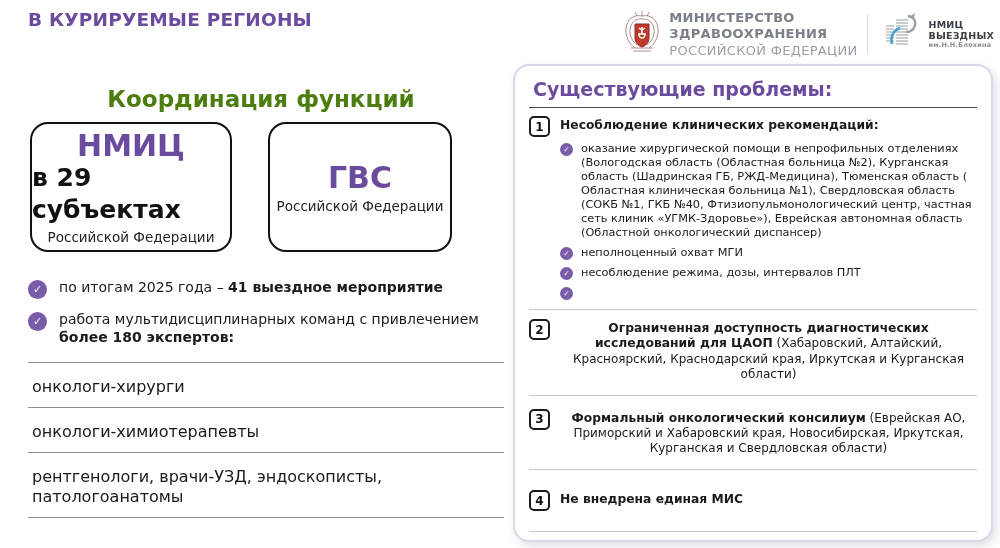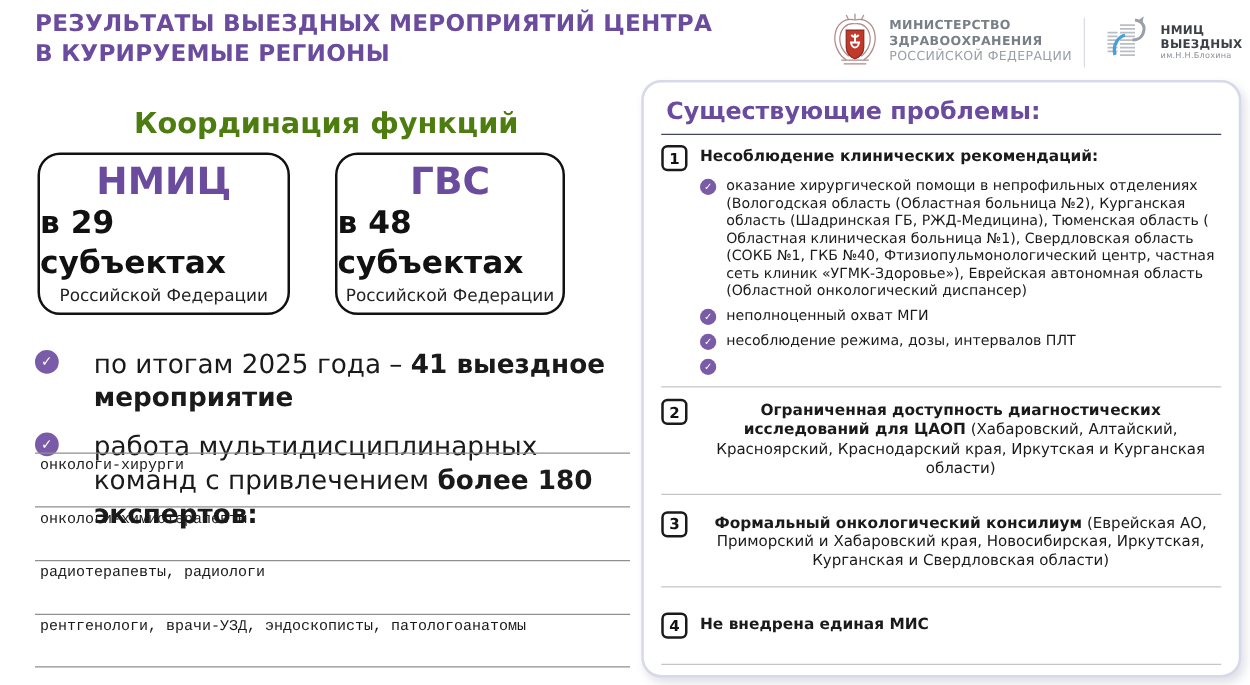--- a/index.html
+++ b/index.html
@@ -6,46 +6,46 @@
   html,body { background:#ffffff; }
   body { font-family:"DejaVu Sans","Liberation Sans",sans-serif; color:#1a1a1a; }
   .slide { position:relative; width:1000px; height:548px; background:#fff; overflow:hidden; }
 
   
   .title { position:absolute; left:28px; top:8px; width:660px;
            font-size:18.5px; font-weight:bold; color:#6B4B9E; line-height:1.32; letter-spacing:.2px; }
   .logos { position:absolute; right:6px; top:10px; display:flex; align-items:center; gap:10px; }
   .logo-block { display:flex; align-items:center; gap:6px; }
   .logo-divider { width:1px; height:40px; background:#d9dce3; }
-  .ministry-text { font-size:10px; line-height:1.25; color:#7a7f87; font-weight:bold; letter-spacing:.3px; }
+  .ministry-text { font-size:13px; line-height:1.25; color:#7a7f87; font-weight:bold; letter-spacing:.3px; }
   .ministry-text .light { font-weight:normal; color:#9aa0a8; }
   .nmic-text { font-size:9.5px; line-height:1.2; color:#3c4147; font-weight:bold; letter-spacing:.2px; }
-  .nmic-text .small { font-size:6.5px; color:#8c9199; font-weight:normal; }
+  .nmic-text .small { font-size:6.5px; color:#8c9199; font-weight:bold; }
 
   
   .coord-title { position:absolute; left:30px; top:86px; width:462px; text-align:center;
                  font-size:23px; font-weight:bold; color:#4d7c0f; }
   .card { position:absolute; top:122px; height:130px; border:2.5px solid #111; border-radius:18px;
           background:#fff; display:flex; flex-direction:column; align-items:center; justify-content:center; }
   .card-1 { left:30px; width:202px; }
   .card-2 { left:268px; width:184px; }
   .card-title { font-size:30px; font-weight:bold; color:#6B4B9E; line-height:1.1; }
   .card-sub { font-size:25px; font-weight:bold; color:#111; line-height:1.25; }
   .card-cap { font-size:13.5px; color:#222; margin-top:4px; }
 
   .bullets { position:absolute; left:28px; top:278px; width:480px; }
   .bullet { display:flex; gap:12px; margin-bottom:11px; align-items:flex-start; }
   .check { flex:0 0 auto; width:19px; height:19px; border-radius:50%; background:#7A5BA8;
            color:#fff; font-size:11px; font-weight:bold; display:flex; align-items:center;
            justify-content:center; margin-top:2px; }
-  .bullet-text { font-size:21px; line-height:1.3;margin-left:16px; }
+  .bullet-text { font-size:14px; line-height:1.3; }
   .bullet-text b { font-weight:bold; }
 
   .spec-list { position:absolute; left:28px; top:362px; width:476px; }
-  .spec-row { border-top:1px solid #8f8f8f; padding:2px 2px 10px 4px; font-size:12px; line-height:1.25; min-height:43px;font-family:Liberation Mono, monospace; }
+  .spec-row { border-top:1px solid #8f8f8f; padding:14px 2px 10px 4px; font-size:16px; line-height:1.25; min-height:43px; }
   .spec-row:last-child { border-bottom:1px solid #8f8f8f; }
 
   
   .panel { position:absolute; left:513px; top:64px; width:480px; height:478px;
            background:#fff; border:2px solid #d7d9e8; border-radius:16px;
            box-shadow:3px 4px 8px rgba(110,115,150,.22); padding:10px 14px 8px 14px; }
   .panel-title { font-size:19px; font-weight:bold; color:#6B4B9E; margin:2px 0 7px 4px; }
   .panel-hr { border:none; border-top:1.5px solid #44455e; margin:0 0 8px 0; }
   .prob-row { display:flex; gap:10px; align-items:flex-start; }
   .num-badge { flex:0 0 auto; width:21px; height:21px; border:2px solid #1a1a1a; border-radius:5px;
@@ -62,21 +62,20 @@
   .prob-divider { border:none; border-top:1px solid #c5c5c5; margin:9px 0; }
   .prob-divider.wide { margin:13px 0; }
   .pad-item { padding:7px 0; }
 </style>
 </head>
 <body>
 
 <div class="slide">
 
   <div class="title">
-    <div>РЕЗУЛЬТАТЫ ВЫЕЗДНЫХ МЕРОПРИЯТИЙ ЦЕНТРА</div>
     <div>В КУРИРУЕМЫЕ РЕГИОНЫ</div>
   </div>
 
   <div class="logos">
     <div class="logo-block">
       <span>
         <svg width="42" height="44" viewBox="0 0 42 44">
           <g fill="none" stroke="#b08a8a" stroke-width="1">
             <path d="M21 6 C12 4 6 10 5 18 C4 26 8 34 14 38"></path>
             <path d="M21 6 C30 4 36 10 37 18 C38 26 34 34 28 38"></path>
@@ -122,39 +121,37 @@
 
   <div class="coord-title">Координация функций</div>
 
   <div class="card card-1">
     <div class="card-title">НМИЦ</div>
     <div class="card-sub">в 29 субъектах</div>
     <div class="card-cap">Российской Федерации</div>
   </div>
   <div class="card card-2">
     <div class="card-title">ГВС</div>
-    <div class="card-sub">в 48 субъектах</div>
     <div class="card-cap">Российской Федерации</div>
   </div>
 
   <div class="bullets">
     <div class="bullet">
       <span class="check">✓</span>
       <span class="bullet-text"><span>по итогам 2025 года – </span><b>41 выездное мероприятие</b></span>
     </div>
     <div class="bullet">
       <span class="check">✓</span>
       <span class="bullet-text"><span>работа мультидисциплинарных команд с привлечением </span><b>более 180 экспертов:</b></span>
     </div>
   </div>
 
   <div class="spec-list">
     <div class="spec-row">онкологи-хирурги</div>
     <div class="spec-row">онкологи-химиотерапевты</div>
-    <div class="spec-row">радиотерапевты, радиологи</div>
     <div class="spec-row">рентгенологи, врачи-УЗД, эндоскописты, патологоанатомы</div>
   </div>
 
   <div class="panel">
     <div class="panel-title">Существующие проблемы:</div>
     <hr class="panel-hr">
 
     <div class="prob-row">
       <span class="num-badge">1</span>
       <span class="prob-text"><b>Несоблюдение клинических рекомендаций:</b></span>

